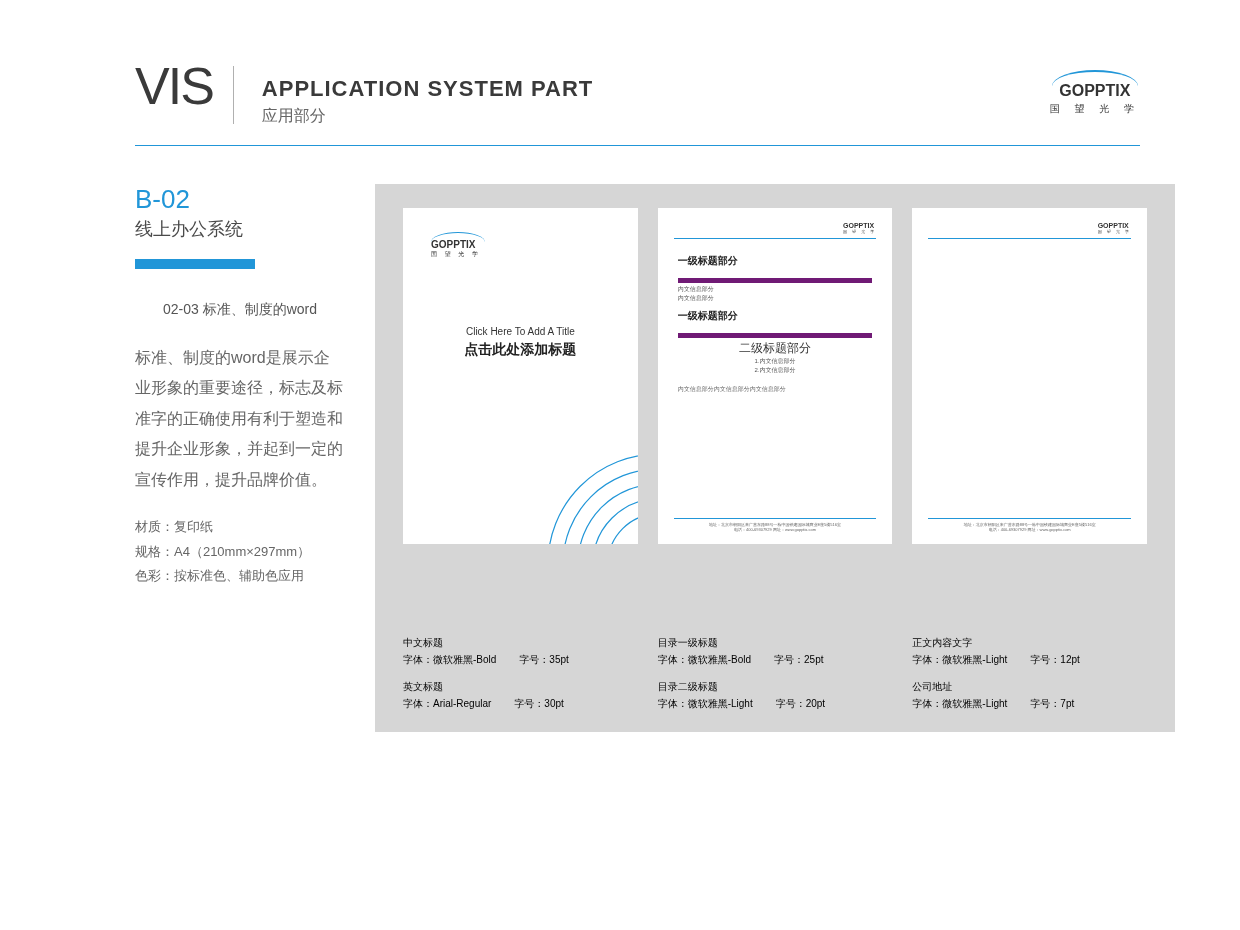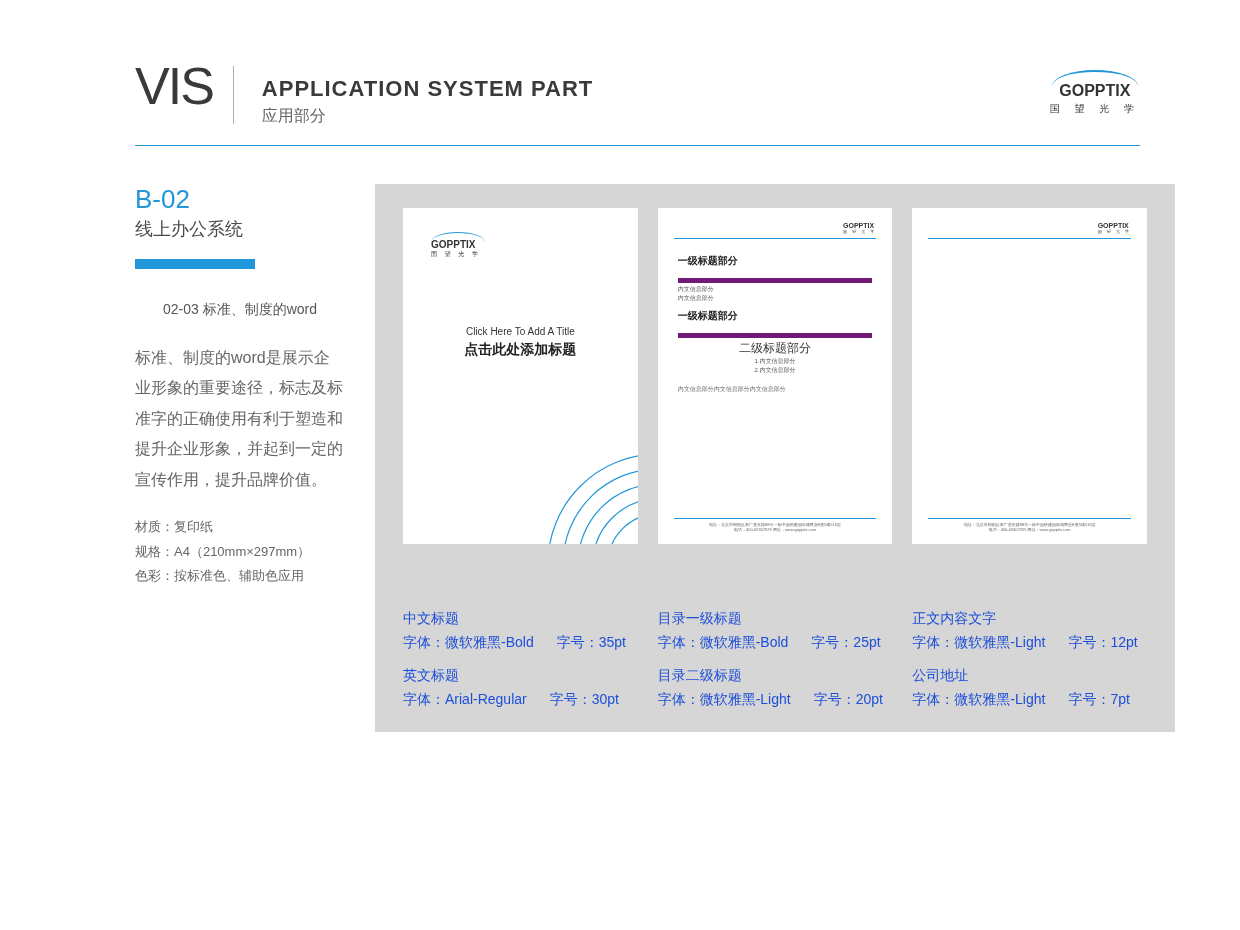--- a/index.html
+++ b/index.html
@@ -40,21 +40,21 @@
 .page2 .blue-line, .page3 .blue-line { position: absolute; top: 30px; left: 16px; right: 16px; height: 1px; background: #2196d8; }
 .page2 .body { position: absolute; top: 46px; left: 20px; right: 20px; }
 .page2 .h1 { font-size: 10px; font-weight: 700; color: #222; border-bottom: 5px solid #701a75; padding-bottom: 10px; margin-bottom: 2px; }
 .page2 .small { font-size: 6px; color: #555; line-height: 1.5; }
 .page2 .h2 { font-size: 12px; color: #333; margin-top: 2px; text-align:center; }
 .page2 .note { font-size: 6px; color: #666; margin-top: 10px; }
 .page .footer { position: absolute; bottom: 12px; left: 16px; right: 16px; }
 .page .footer .fline { height: 1px; background: #2196d8; margin-bottom: 3px; }
 .page .footer .ftxt { font-size: 4px; color: #666; text-align: center; line-height: 1.3; }
 .captions { display: flex; gap: 20px; margin-top: 16px; }
-.caption { width: 236px; font-size: 14px; color: #1d4ed8; line-height: 1.7; }
+.caption { width: 236px; font-size: 10px; color: #000000; line-height: 1.7; }
 .caption .row { display: flex; gap: 23px; }
 .caption .block2 { margin-top: 10px; }
 </style>
 </head>
 <body>
 
 <div class="header">
   <div class="vis-mark">VIS</div>
   <div class="divider-vert"></div>
   <div class="header-titles">

